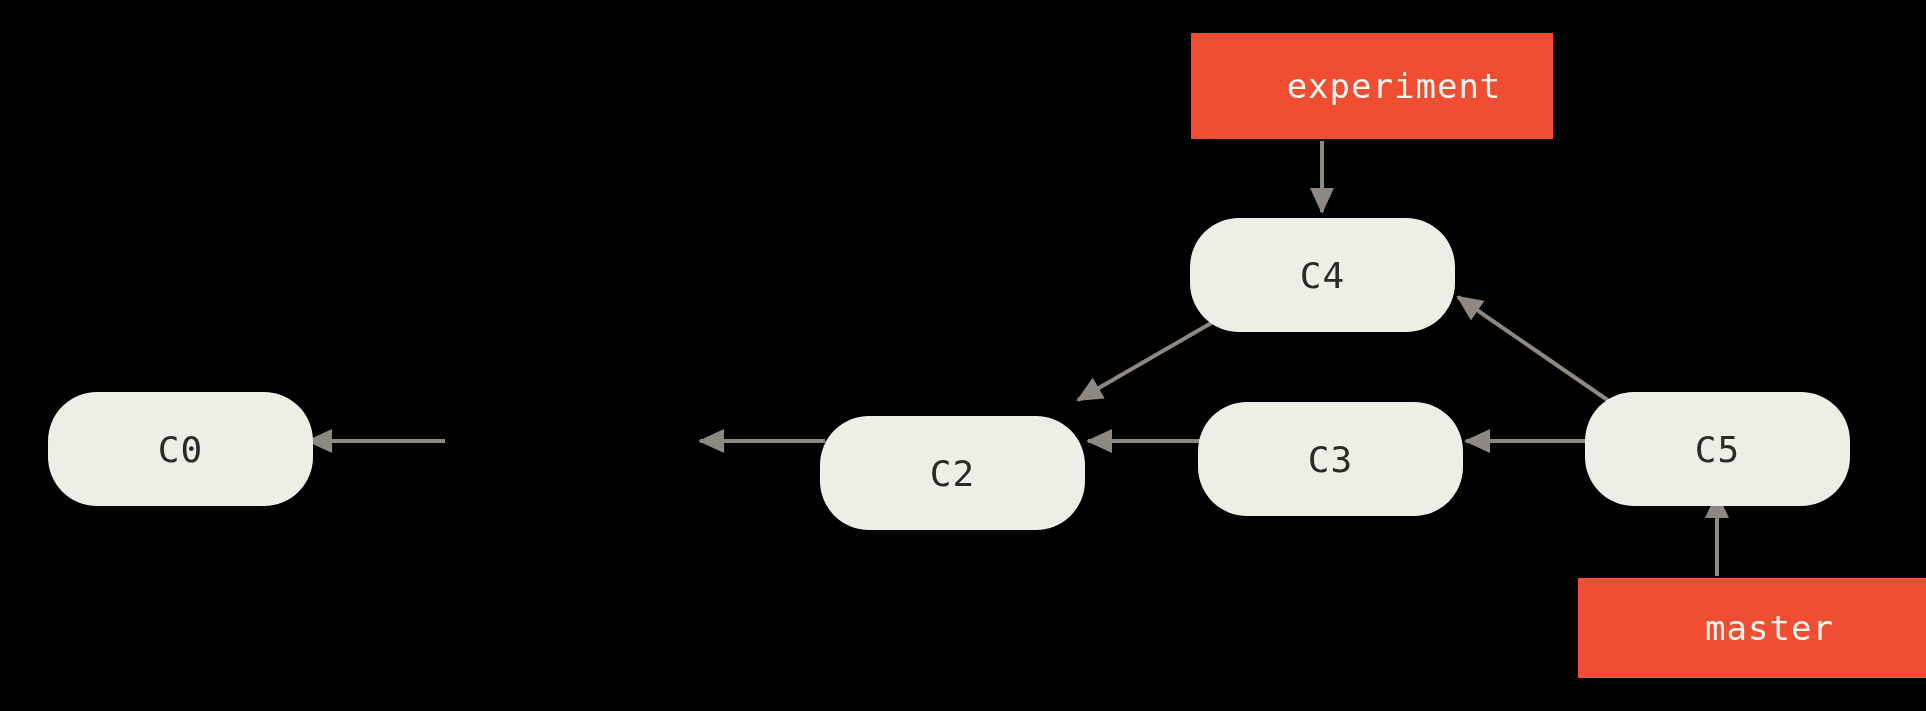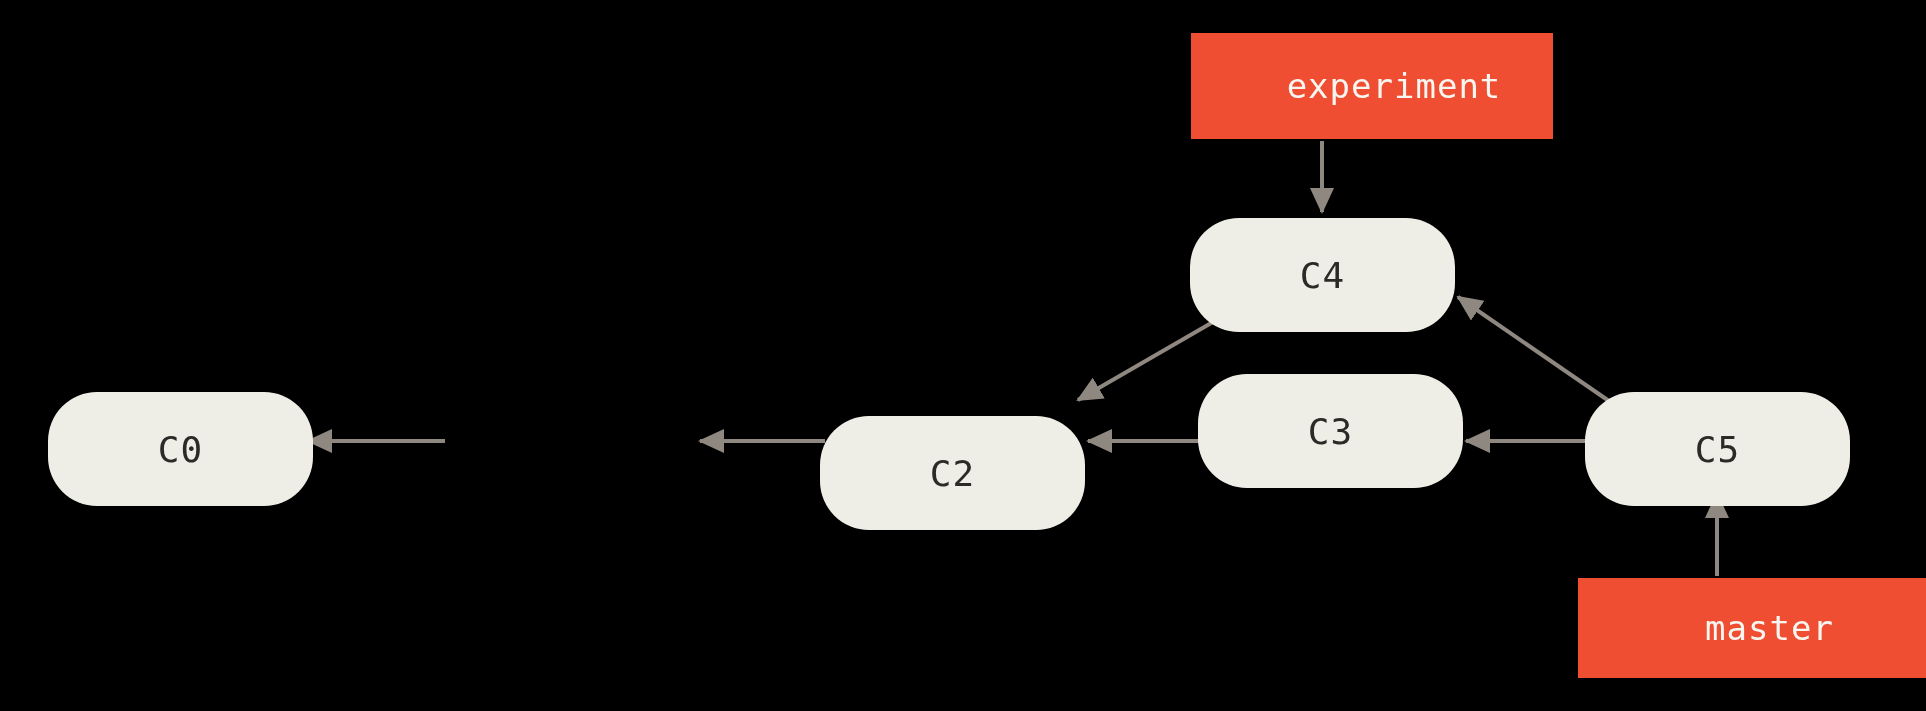--- a/index.html
+++ b/index.html
@@ -31,21 +31,21 @@
     display: flex;
     align-items: center;
     justify-content: center;
     font-size: 36px;
     color: #2b2a26;
     letter-spacing: 1px;
   }
   .node-c0 { left: 48px;   top: 392px; }
   .node-c1 { left: 432px;  top: 392px; }
   .node-c2 { left: 820px;  top: 392px; margin-top: 24px; }
-  .node-c3 { left: 1198px; top: 374px; }
+  .node-c3 { left: 1198px; top: 402px; }
   .node-c4 { left: 1190px; top: 218px; }
   .node-c5 { left: 1585px; top: 392px; }
   .branch {
     position: absolute;
     background: #f04e32;
     display: flex;
     align-items: center;
     justify-content: center;
     font-size: 34px;
     color: #f7f6f1;

